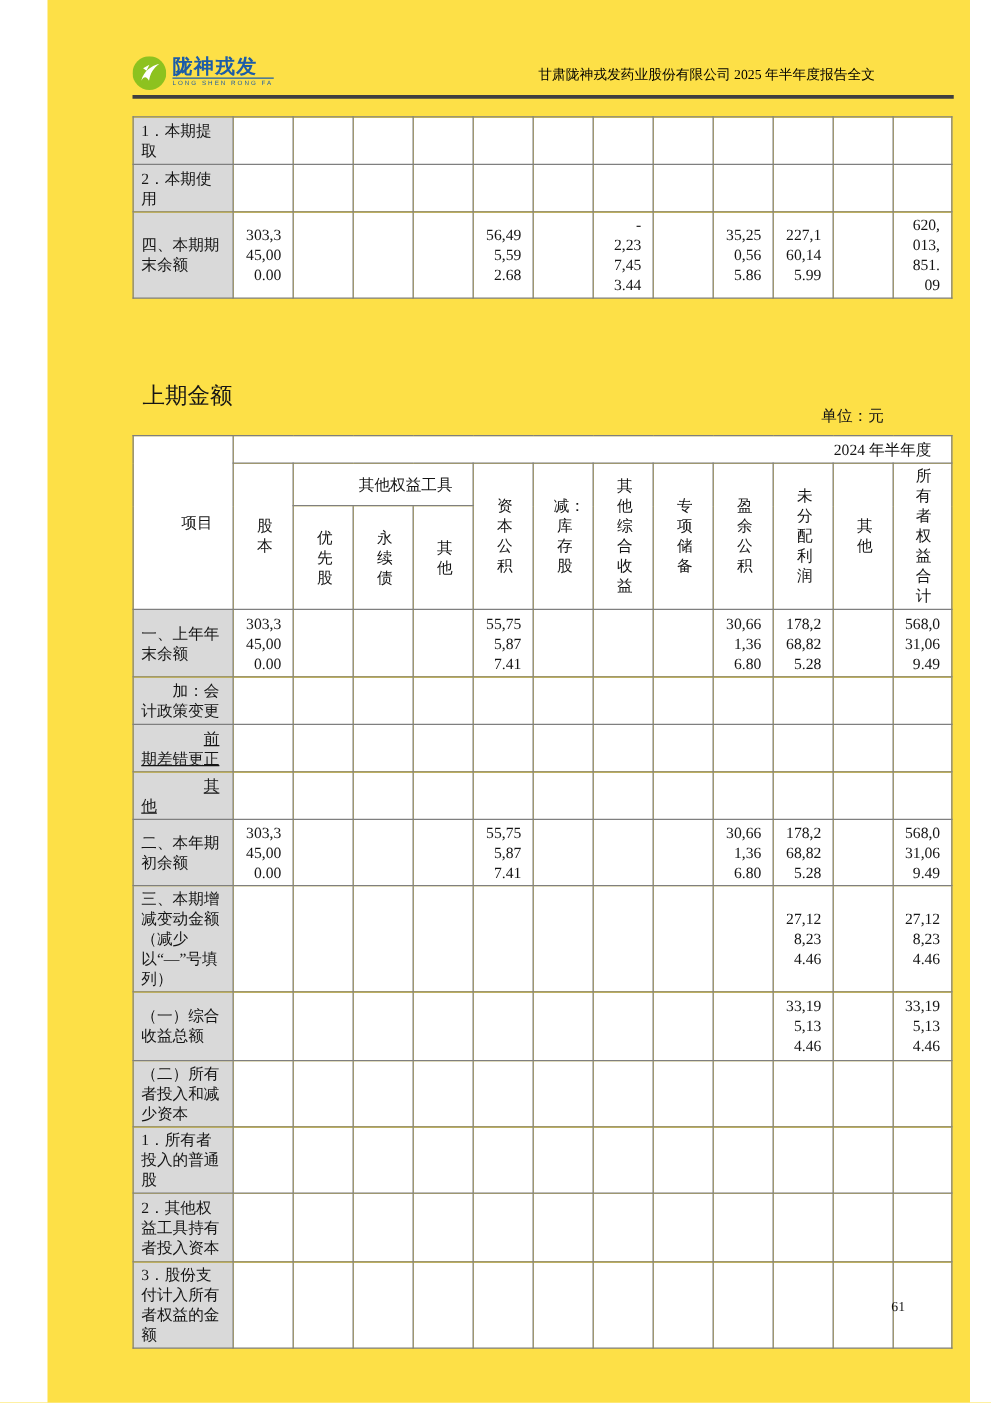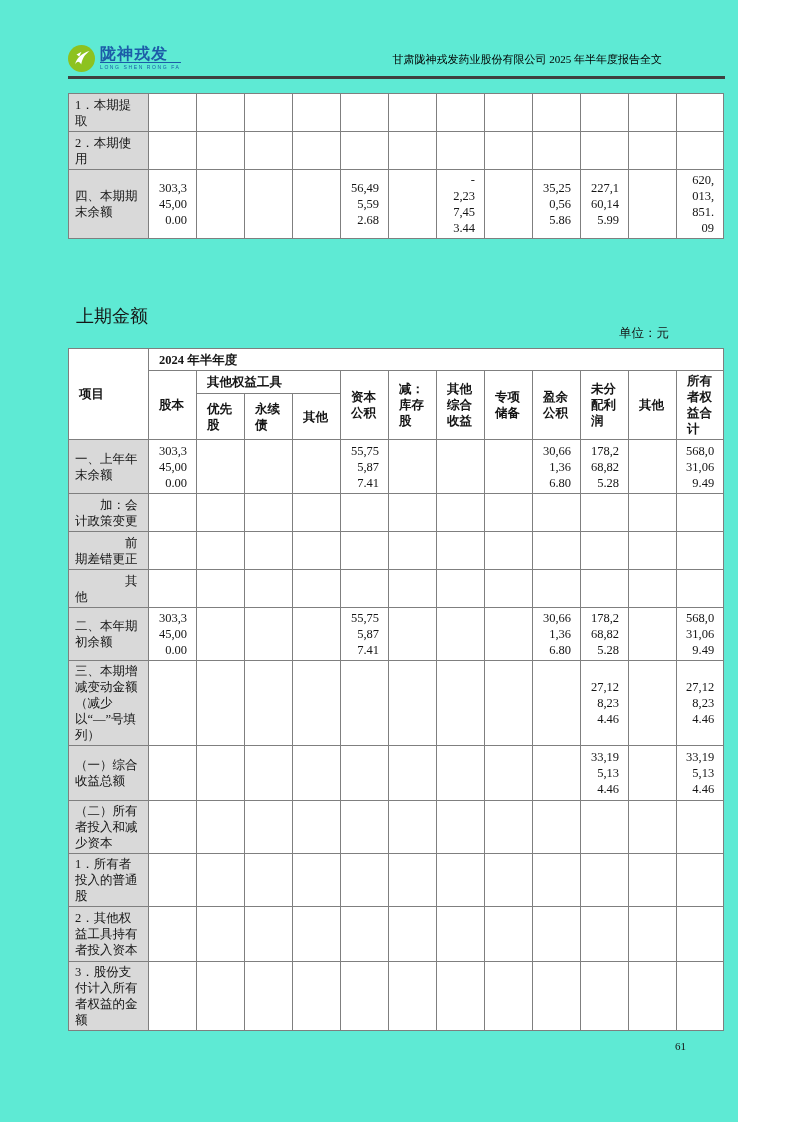--- a/index.html
+++ b/index.html
@@ -1,36 +1,36 @@
 <!DOCTYPE html>
 <html><head>
 <meta charset="utf-8">
 <style>
   html,body{margin:0;padding:0;}
-  .page{position:relative;width:738px;height:1122px;background:#5eead4;overflow:hidden;
-        font-family:"Liberation Serif","DejaVu Serif",serif;color:#151515;}
+  .page{position:relative;width:738px;height:1122px;background:#fde047;overflow:hidden;
+        font-family:"Liberation Serif","DejaVu Serif",serif;color:#151515;margin-left:38px;}
   
   .hdr-logo{position:absolute;left:68px;top:45px;display:flex;align-items:flex-start;}
   .hdr-logo svg{display:block;}
   .logo-txt{margin-left:5px;}
   .logo-brand{font-family:"Liberation Sans","DejaVu Sans",sans-serif;font-weight:bold;
               font-size:16px;line-height:17px;color:#1c5ca8;letter-spacing:1px;}
   .logo-sub{font-family:"Liberation Sans","DejaVu Sans",sans-serif;font-size:5px;
             letter-spacing:1.6px;color:#1c5ca8;border-top:1px solid #1c5ca8;padding-top:1px;}
   .hdr-title{position:absolute;right:76px;top:52px;font-size:11px;color:#000;}
   .hdr-rule{position:absolute;left:68px;top:76px;width:657px;height:2.5px;background:#3f3f3f;}
   
   table.t{border-collapse:collapse;table-layout:fixed;width:655px;
           font-size:12.5px;line-height:16px;border:1.5px solid #555;}
   table.t td,table.t th{border:1px solid #7f7f7f;vertical-align:middle;overflow:hidden;}
-  table.t th{font-weight:bold;text-align:left;padding:2px 10px;background:#fff;word-break:break-all;}
+  table.t th{font-weight:normal;text-align:right;padding:2px 16px;background:#fff;word-break:break-all;}
   td.label{background:#d9d9d9;text-align:left;padding:2px 6px;word-break:break-all;}
   td.val{text-align:right;padding:2px 9px;word-break:break-all;white-space:pre-line;background:#fff;}
   .ind2{text-indent:2em;}
-  .ind4{text-indent:4em;}
+  .ind4{text-indent:4em;text-decoration:underline;}
   #table1{position:absolute;left:68px;top:93px;}
   #table2{position:absolute;left:68px;top:348px;}
   .prior-label{position:absolute;left:76px;top:304px;font-size:18px;}
   .unit-label{position:absolute;right:69px;top:325px;font-size:12.5px;}
   .page-num{position:absolute;right:52px;top:1040px;font-size:11px;}
 </style>
 </head>
 <body>
 
 <div class="page">

